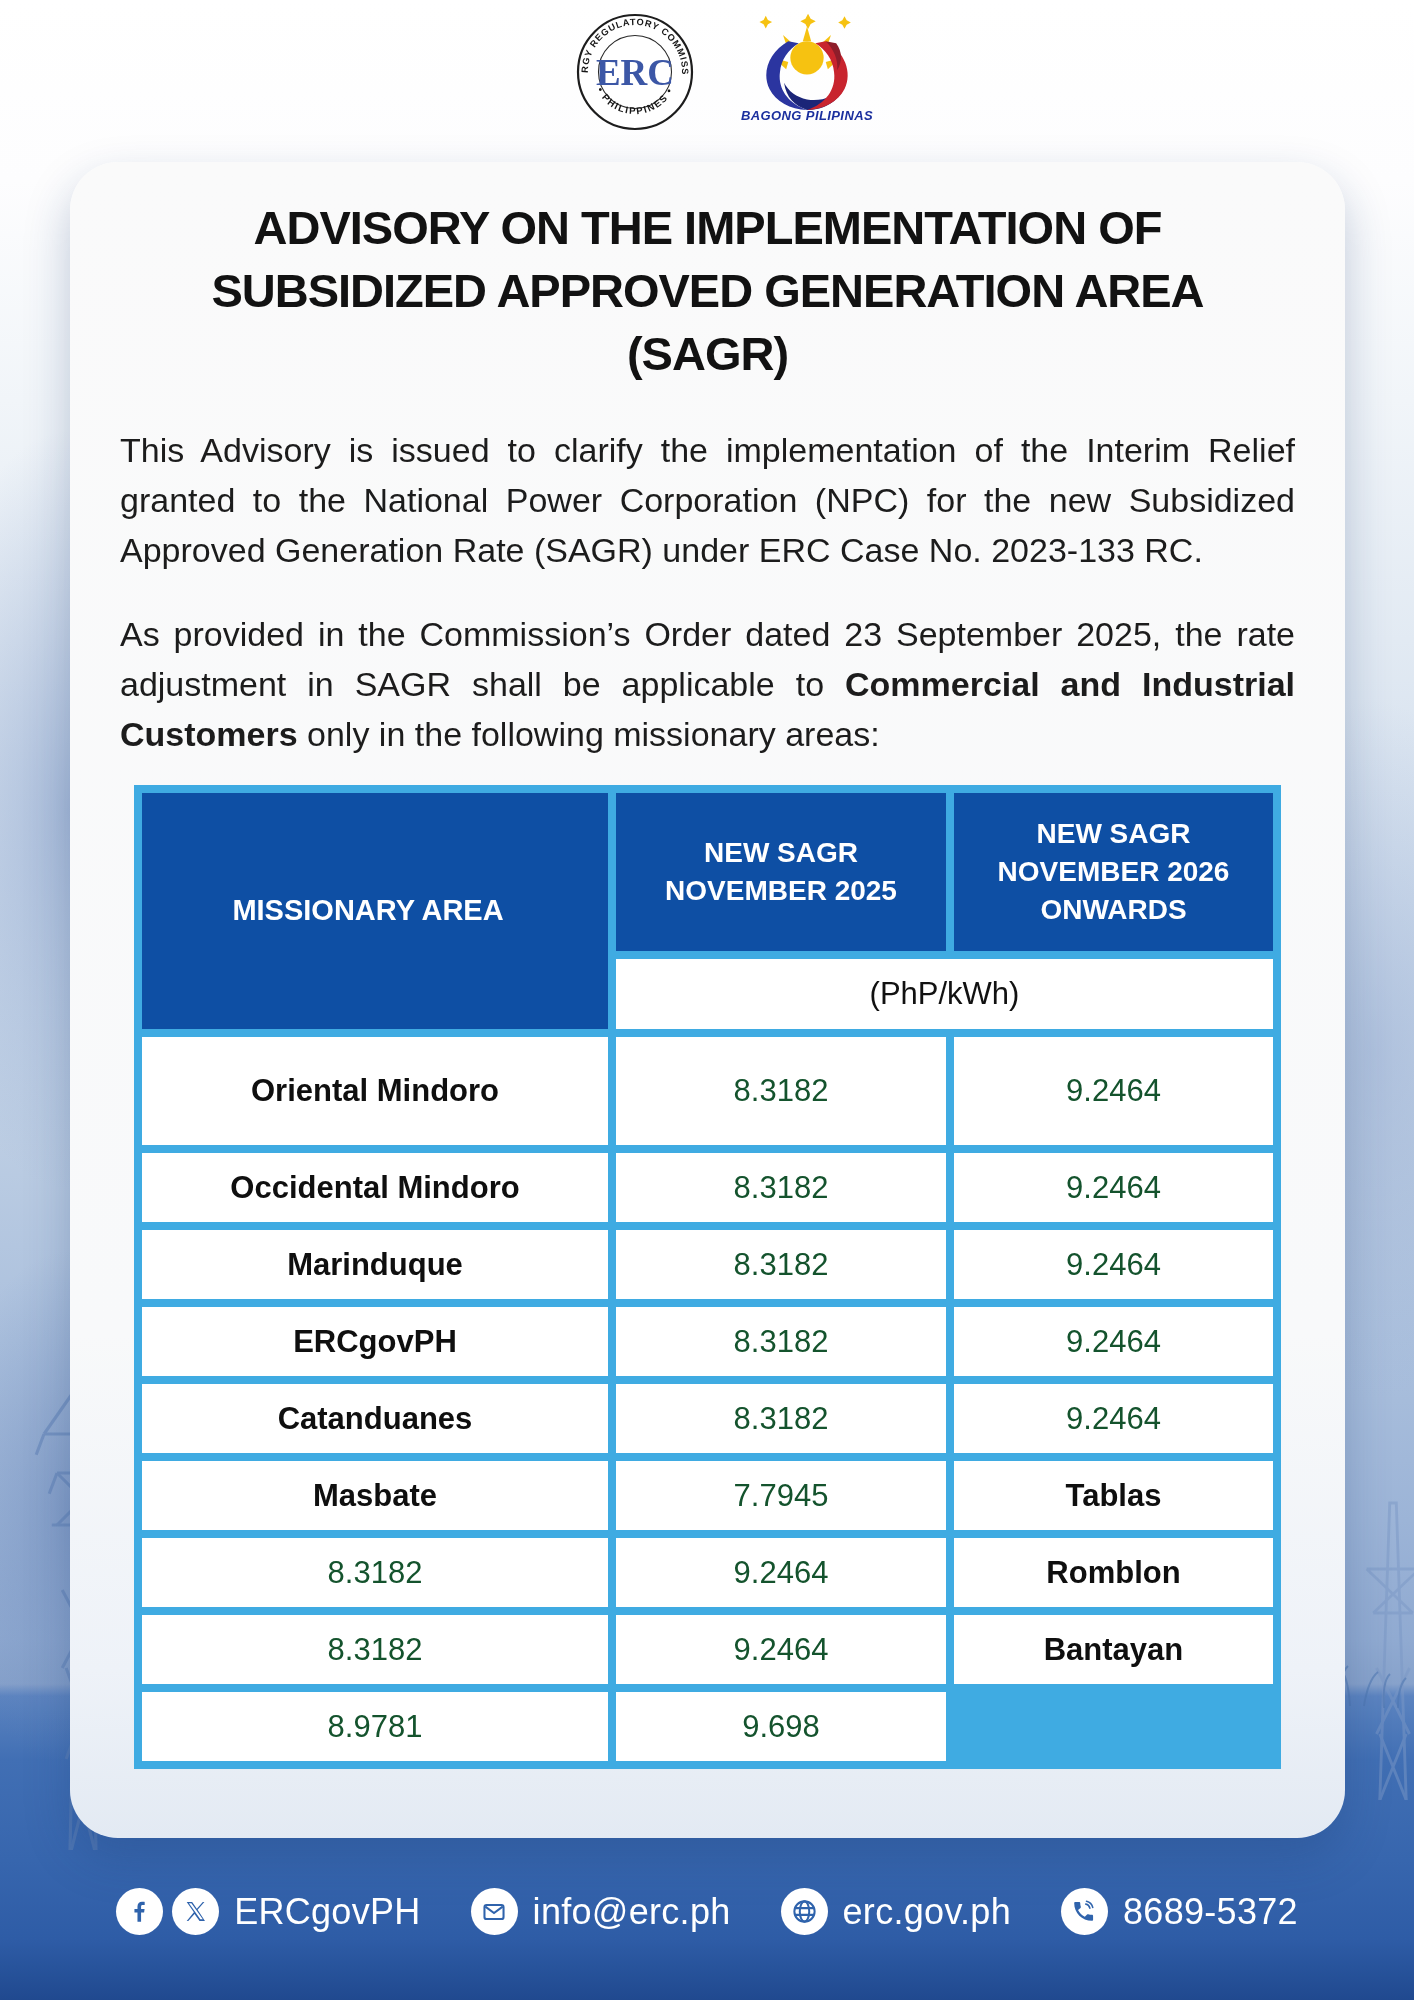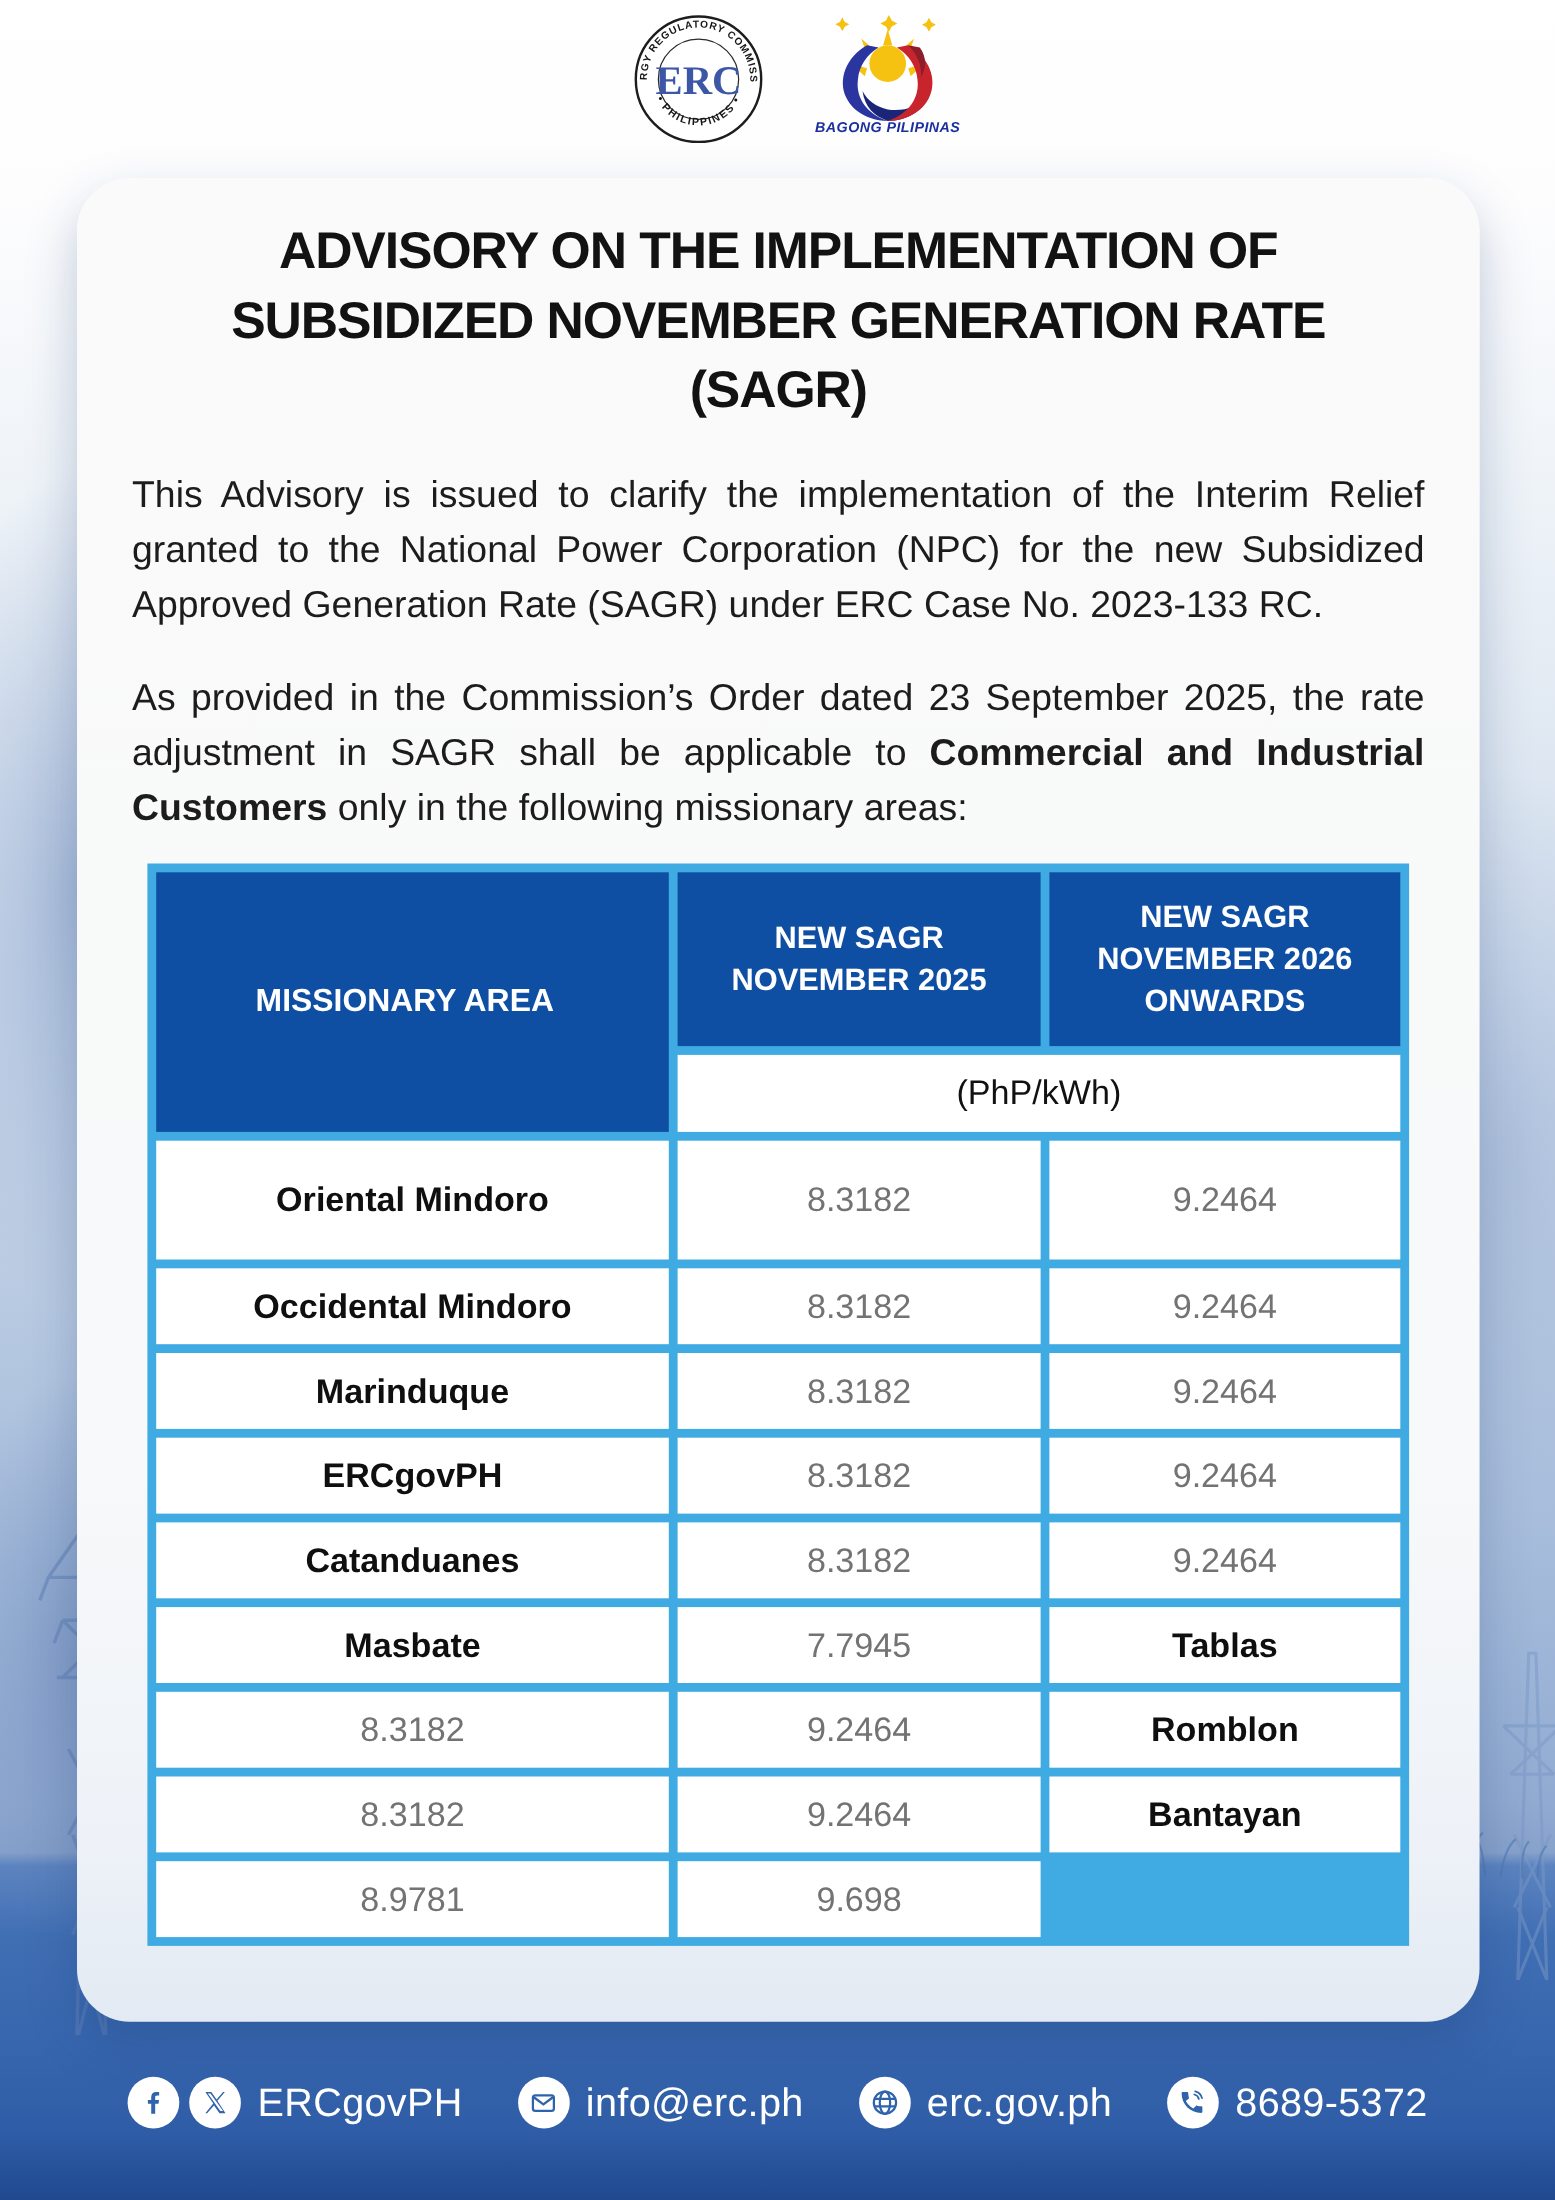--- a/index.html
+++ b/index.html
@@ -48,21 +48,21 @@
   .sagr-table{
     width:1147px;margin:26px auto 0;background:#3fabe2;padding:8px;box-sizing:border-box;
     display:grid;grid-template-columns:466fr 330fr 319fr;
     grid-template-rows:158px 70px 108px repeat(8,69px);gap:8px;
   }
   .cell{background:#ffffff;display:flex;align-items:center;justify-content:center;text-align:center;}
   .hcell{background:#0e4fa4;color:#ffffff;font-weight:700;font-size:28px;line-height:1.35;padding:0 26px;}
   .hcell-area{grid-row:1 / span 2;font-size:29px;padding-left:12px;}
   .unit-cell{grid-column:2 / span 2;font-size:31px;color:#111111;}
   .area-cell{font-weight:700;font-size:31px;color:#0f0f0f;}
-  .val-cell{font-size:31px;color:#737373;}
+  .val-cell{font-size:31px;color:#14532d;}
 
   
   .footer{position:absolute;left:0;right:0;top:1888px;display:flex;justify-content:center;align-items:center;gap:50px;color:#ffffff;}
   .contact{display:flex;align-items:center;gap:15px;font-size:36px;letter-spacing:.3px;}
   .icon-circle{width:47px;height:47px;border-radius:50%;background:#ffffff;display:flex;align-items:center;justify-content:center;flex:0 0 auto;}
   .icon-circle svg{display:block;}
   .social-pair{display:flex;align-items:center;gap:9px;}
 </style>
 </head>
 <body>
@@ -126,21 +126,21 @@
         <path d="M88 28 C106 38 114 58 106 74 C100 86 86 94 70 94 C88 88 98 74 96 58 C95 46 88 36 78 30 Z" fill="#c8242e"></path>
         <path d="M88 28 C96 36 100 46 99 56 C104 48 104 38 98 30 Z" fill="#8e1d2a"></path>
       </svg>
       <div class="bagong-caption">BAGONG PILIPINAS</div>
     </div>
   </div>
 
   <div class="card">
     <div class="title">
       <div>ADVISORY ON THE IMPLEMENTATION OF</div>
-      <div>SUBSIDIZED NOVEMBER GENERATION RATE</div>
+      <div>SUBSIDIZED APPROVED GENERATION AREA</div>
       <div>(SAGR)</div>
     </div>
 
     <p class="para para-1">This Advisory is issued to clarify the implementation of the Interim Relief granted to the National Power Corporation (NPC) for the new Subsidized Approved Generation Rate (SAGR) under ERC Case No. 2023-133 RC.</p>
 
     <p class="para para-2"><span>As provided in the Commission’s Order dated 23 September 2025, the rate adjustment in SAGR shall be applicable to </span><strong>Commercial and Industrial Customers</strong><span> only in the following missionary areas:</span></p>
 
     <div class="sagr-table">
       <div class="cell hcell hcell-area">MISSIONARY AREA</div>
       <div class="cell hcell">NEW SAGR NOVEMBER 2025</div>

